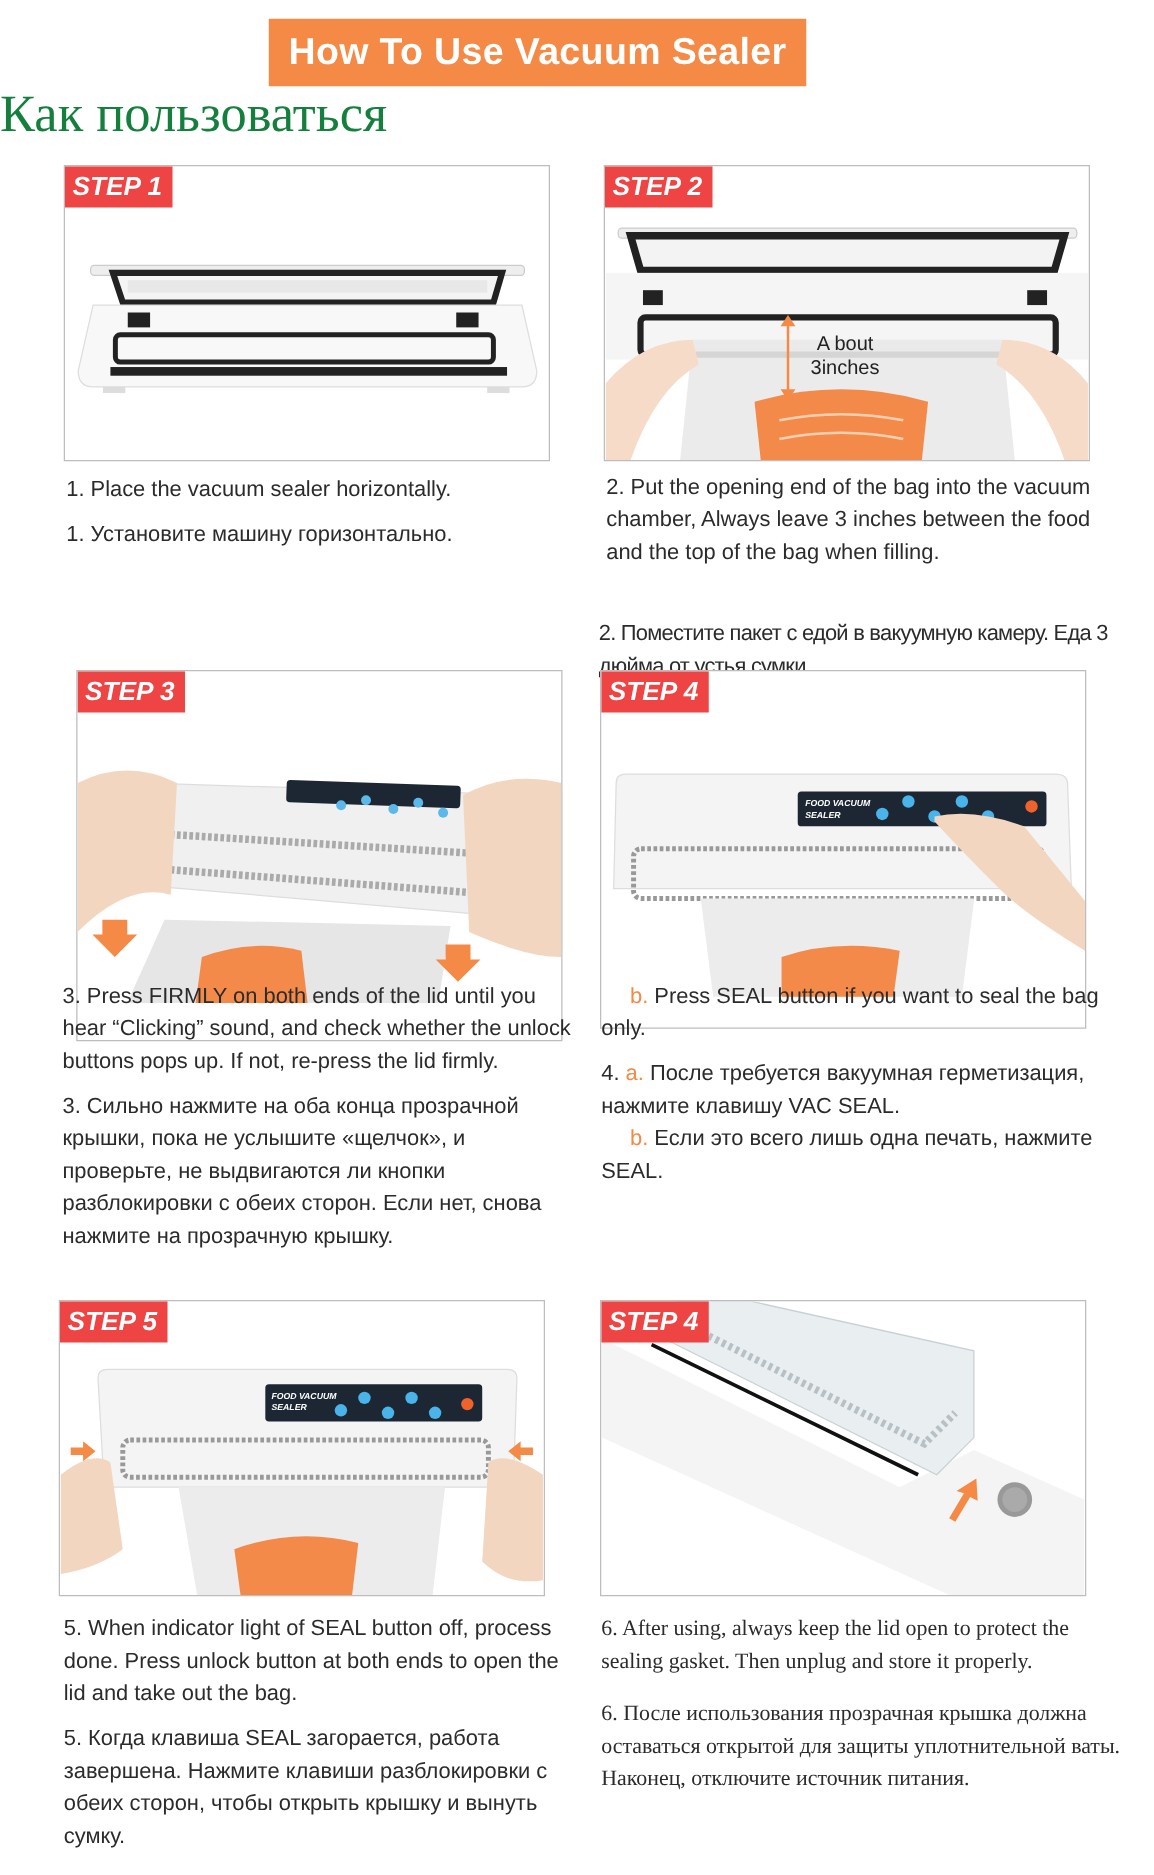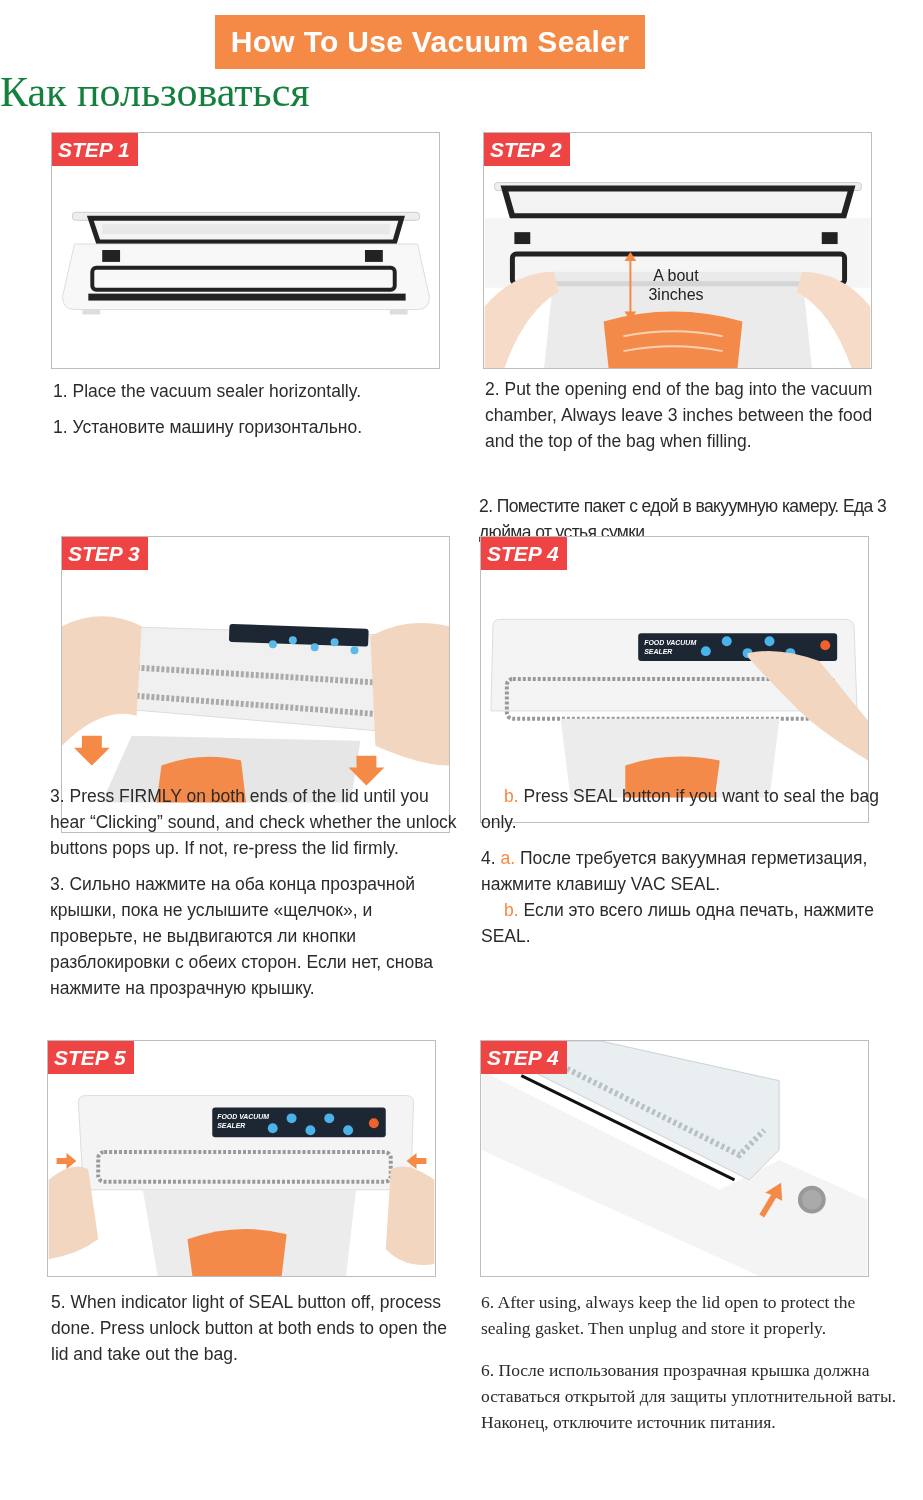--- a/index.html
+++ b/index.html
@@ -164,20 +164,21 @@
     <path d="M95 150 L310 150 L300 237 L110 237 Z" fill="#ececec"></path>
     <path d="M140 200 Q190 182 240 195 L235 237 L145 237 Z" fill="#f38a4a"></path>
     <path d="M0 140 Q25 120 40 130 L50 200 Q30 215 0 220 Z" fill="#f3d6c0"></path>
     <path d="M389 140 Q360 120 345 130 L340 210 Q360 230 389 225 Z" fill="#f3d6c0"></path>
     <path d="M8 118 L18 118 L18 113 L28 121 L18 129 L18 124 L8 124 Z" fill="#f48a45"></path>
     <path d="M381 118 L371 118 L371 113 L361 121 L371 129 L371 124 L381 124 Z" fill="#f48a45"></path>
   </svg>
 </div>
 <div class="text-block" style="left:51px;top:1289px;width:415px;">
   <p>5.  When indicator light of SEAL button off, process done. Press unlock button at both ends to open the lid and take out the bag.</p>
+  <p>5.  Когда клавиша SEAL загорается, работа завершена. Нажмите клавиши разблокировки с обеих сторон, чтобы открыть крышку и вынуть сумку.</p>
 </div>
 
 <div class="panel" style="left:480px;top:1040px;width:389px;height:237px;">
   <div class="step-badge">STEP 4</div>
   <svg class="illus" viewBox="0 0 389 237">
     <path d="M0 30 L240 150 L300 120 L389 160 L389 237 L280 237 L0 110 Z" fill="#f4f4f4"></path>
     <path d="M50 30 L270 140 L300 110 L300 40 L120 0 L60 0 Z" fill="#e9eef0" stroke="#c9d0d3"></path>
     <path d="M70 20 L260 115 L285 90" fill="none" stroke="#b7c0c4" stroke-width="6" stroke-dasharray="3 3"></path>
     <path d="M40 35 L255 140" stroke="#111" stroke-width="3"></path>
     <circle cx="333" cy="160" r="14" fill="#999"></circle>

